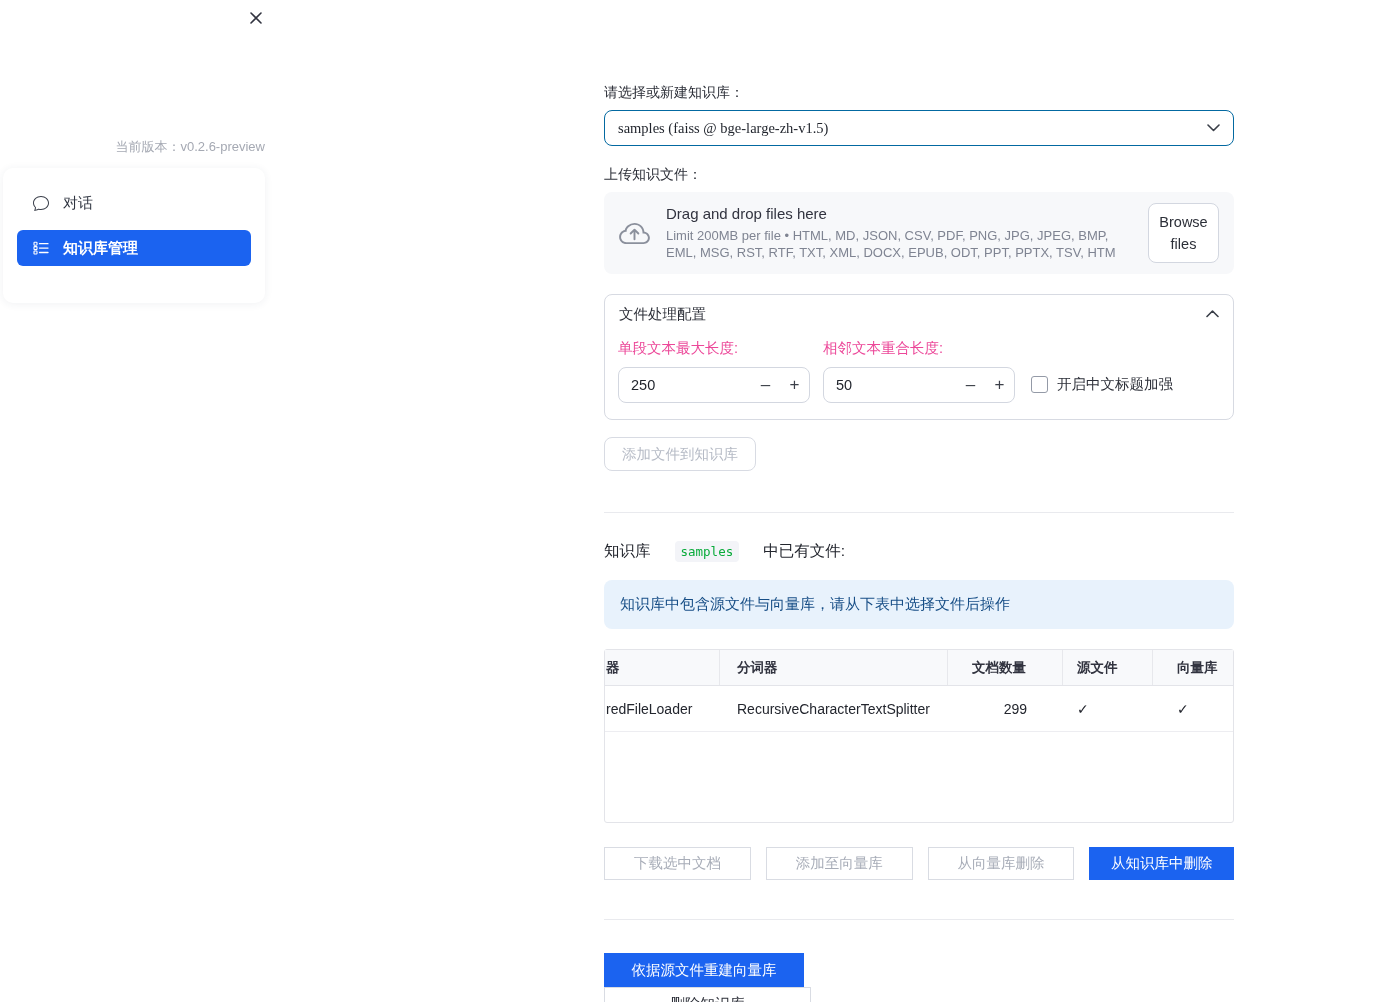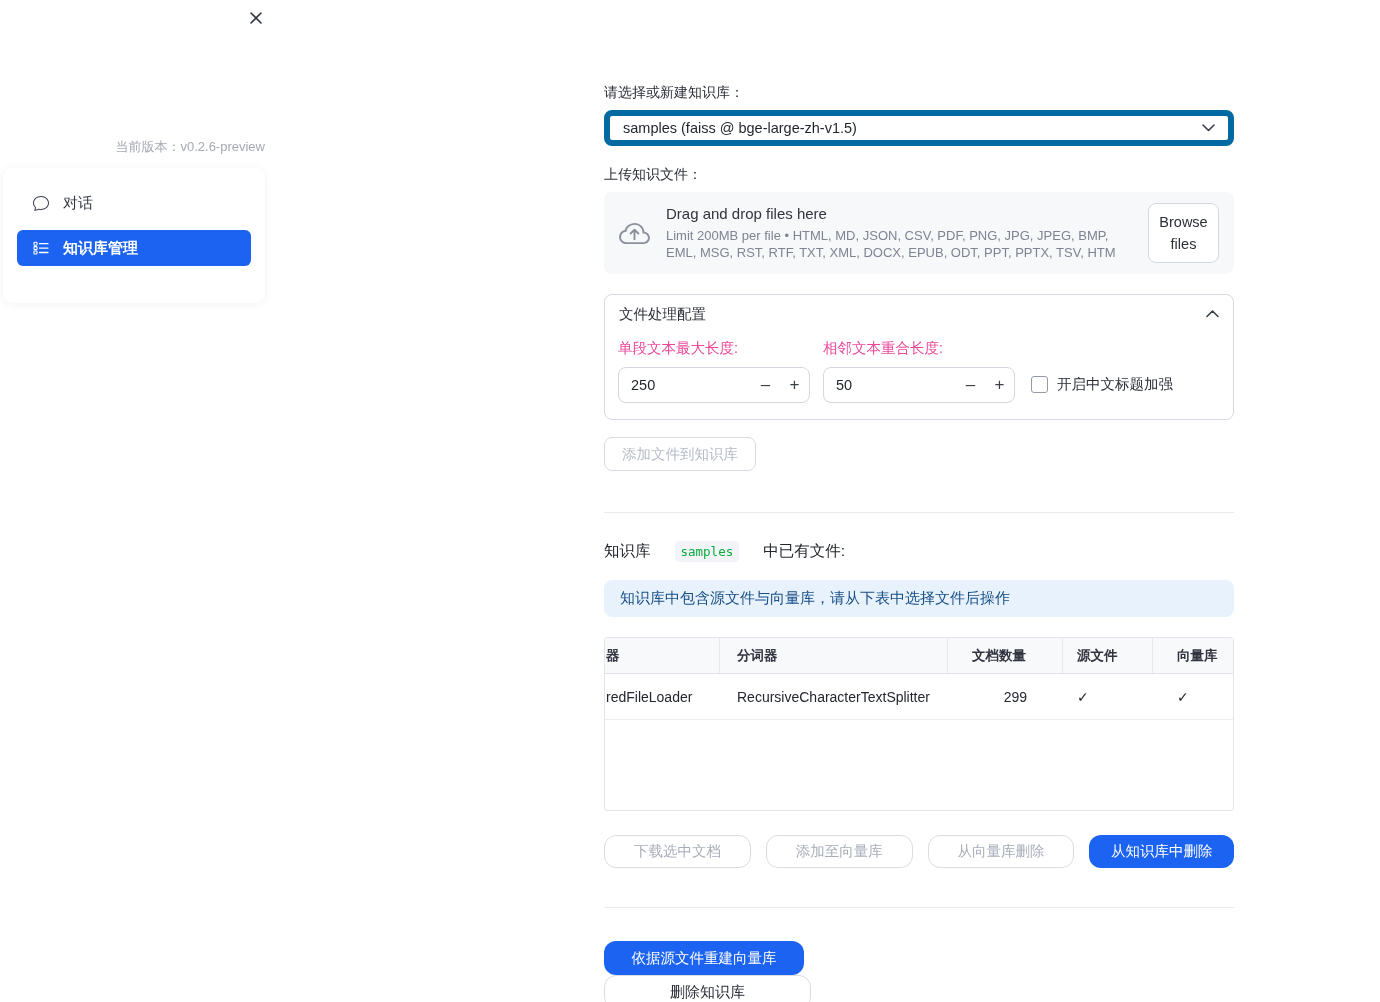--- a/index.html
+++ b/index.html
@@ -20,22 +20,22 @@
     border-radius:6px; font-size:15px; color:#2f3440; cursor:pointer; margin-bottom:9px; }
   .menu-item:last-child { margin-bottom:17px; }
   .menu-item.selected { background:var(--primary); color:#ffffff; font-weight:bold; }
 
   
   .content { position:absolute; left:604px; top:0; width:630px; }
   .flabel { font-size:14px; color:#2c2f38; }
   .lbl-1 { margin:84px 0 8px; }
   .lbl-2 { margin:20px 0 8px; }
 
-  .selectbox { height:36px; border:6px solid #0369a1; border-radius:8px; background:#fff;
-    display:flex; align-items:center; justify-content:space-between; padding:0 13px; cursor:pointer; }
+  .selectbox { height:36px; border:1px solid #0369a1; border-radius:8px; background:#fff;
+    display:flex; align-items:center; justify-content:space-between; padding:0 13px; cursor:pointer;font-family:Liberation Serif, serif; }
   .selectbox .value { font-size:14.5px; color:#1f232b; }
 
   .dropzone { margin-top:0; height:82px; background:#f7f8fa; border-radius:8px;
     display:flex; align-items:center; padding:0 15px; gap:16px; }
   .dz-text { flex:1; max-width:478px; }
   .dz-title { font-size:15px; color:#31333f; margin-bottom:5px; }
   .dz-hint { font-size:13px; color:#7f8492; line-height:1.32; }
   .browse-btn { margin-left:auto; width:71px; padding:7px 8px; background:#ffffff;
     border:1px solid #d3d7e0; border-radius:8px; font-size:14.5px; color:#2c2f38;
     text-align:center; line-height:1.55; cursor:pointer; }
@@ -62,40 +62,40 @@
 
   .divider { border:none; border-top:1px solid #e9eaee; }
   .div-1 { margin-top:41px; }
   .div-2 { margin-top:39px; }
 
   .files-line { margin-top:28px; display:flex; align-items:center; gap:24px; font-size:15.5px; color:#23262e; }
   .code-chip { font-family:"DejaVu Sans Mono","Liberation Mono",monospace; font-size:12.5px;
     color:var(--code-green); background:#f3f4f8; padding:3px 6px; border-radius:4px; }
 
   .info-box { margin-top:18px; background:var(--info-bg); color:var(--info-text);
-    border-radius:8px; padding:9px 16px; font-size:15px; }
+    border-radius:8px; padding:15px 16px; font-size:15px; }
 
   .dtable { margin-top:20px; border:1px solid #e3e4e9; border-radius:3px; background:#fff; }
   .thead { display:flex; height:36px; background:#f8f9fb; align-items:stretch;
     border-bottom:1px solid #e3e4e9; }
   .th { display:flex; align-items:center; font-size:13.5px; font-weight:600; color:#31333f;
     border-right:1px solid #e7e8ec; overflow:hidden; white-space:nowrap; cursor:pointer; }
   .th:last-child { border-right:none; }
   .trow { display:flex; height:45px; align-items:stretch; cursor:pointer; }
   .td { display:flex; align-items:center; font-size:14px; color:#23262e;
     overflow:hidden; white-space:nowrap; }
   .c1 { width:115px; padding-left:1px; }
   .c2 { width:228px; padding-left:17px; }
   .c3 { width:115px; justify-content:flex-end; padding-right:36px; }
   .c4 { width:90px; padding-left:14px; }
   .c5 { flex:1; padding-left:24px; }
   .tfill { height:91px; border-top:1px solid #ededf1; }
 
   .actions { margin-top:24px; display:flex; gap:15px; }
-  .btn { height:33px; border-radius:12px; font-size:14.5px; display:flex; align-items:center;
+  .btn { height:33px; border-radius:0; font-size:14.5px; display:flex; align-items:center;
     justify-content:center; cursor:pointer; font-family:Liberation Mono, monospace; }
   .actions .btn { flex:1; }
   .btn-disabled { background:#fff; border:1px solid #d9dce3; color:#a8adb8; }
   .btn-primary { background:var(--primary); border:none; color:#ffffff; }
 
   .bottom-row { margin-top:33px; display:flex; justify-content:space-between;flex-direction:column; }
   .rebuild-btn { width:200px; height:34px; }
   .delete-kb-btn { width:207px; height:34px; background:#fff; border:1px solid #d9dce3; color:#2c2f38; font-size:15px; }
 
   svg { display:block; }

